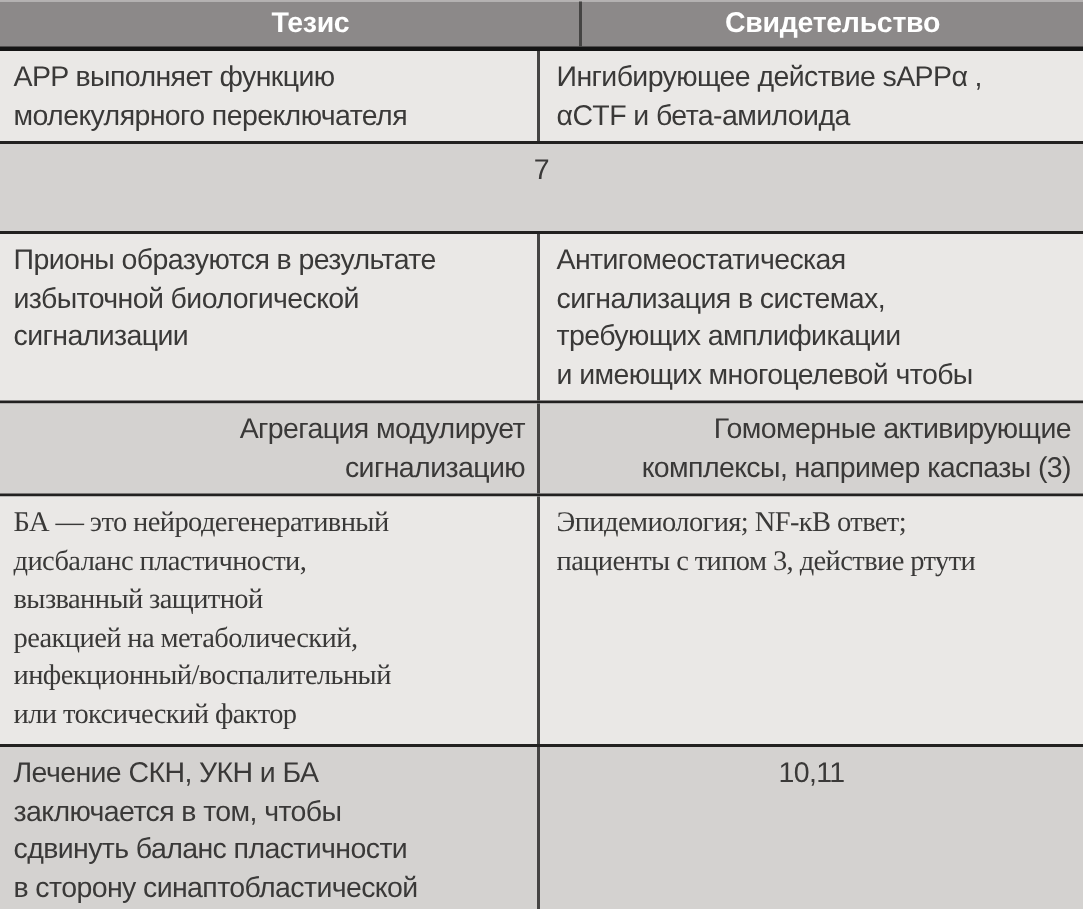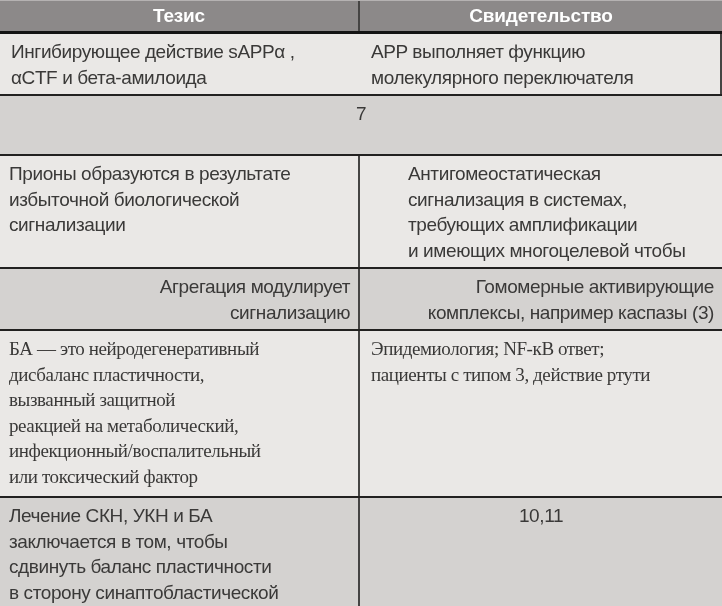--- a/index.html
+++ b/index.html
@@ -24,21 +24,21 @@
     border-bottom:3px solid #141414;
     height:33px;
   }
   .hcell{
     display:flex;align-items:center;justify-content:center;
     color:var(--header-text);
     font-weight:bold;
     font-size:19px;
     letter-spacing:-0.2px;
   }
-  .hcell.c1{width:360px;border-right:2px solid var(--vline);}
+  .hcell.c1{width:360px;border-right:2px solid var(--vline);margin-left:28px;}
   .hcell.c2{flex:1;border-radius:12px;}
   .row{
     display:flex;
     border-bottom:2px solid var(--line);
   }
   .row:nth-child(even){background:var(--row-light);}
   .row:nth-child(odd){background:var(--row-dark);}
   .row:last-child{border-bottom:none;}
   .cell{
     font-size:19px;
@@ -46,40 +46,40 @@
     letter-spacing:-0.4px;
     color:var(--text);
     white-space:pre-line;
     padding:5px 8px 4px 9px;
   }
   .cell.c1{width:360px;border-right:2px solid var(--vline);}
   .cell.c2{flex:1;padding-left:11px;}
   .cell.center{text-align:center;padding-left:8px;}
   .r1{min-height:55px;}
   .r2{min-height:60px;}
-  .r3{min-height:110px;gap:37px;}
+  .r3{min-height:110px;}
   .r4{min-height:51px;text-align:right;}
   .r5{min-height:167px;font-family:Liberation Serif, serif;}
   .r6{min-height:130px;}
 </style>
 </head>
 <body>
 
 <div class="table">
 
   <div class="hrow">
     <div class="hcell c1">Тезис</div>
     <div class="hcell c2">Свидетельство</div>
   </div>
 
   <div class="row r1">
+    <div class="cell c1">APP выполняет функцию
+молекулярного переключателя</div>
     <div class="cell c2">Ингибирующее действие sAPPα ,
 αCTF и бета-амилоида</div>
-    <div class="cell c1">APP выполняет функцию
-молекулярного переключателя</div>
   </div>
 
   <div class="row r2">
     <div class="cell c2 center">7</div>
   </div>
 
   <div class="row r3">
     <div class="cell c1">Прионы образуются в результате
 избыточной биологической
 сигнализации</div>

